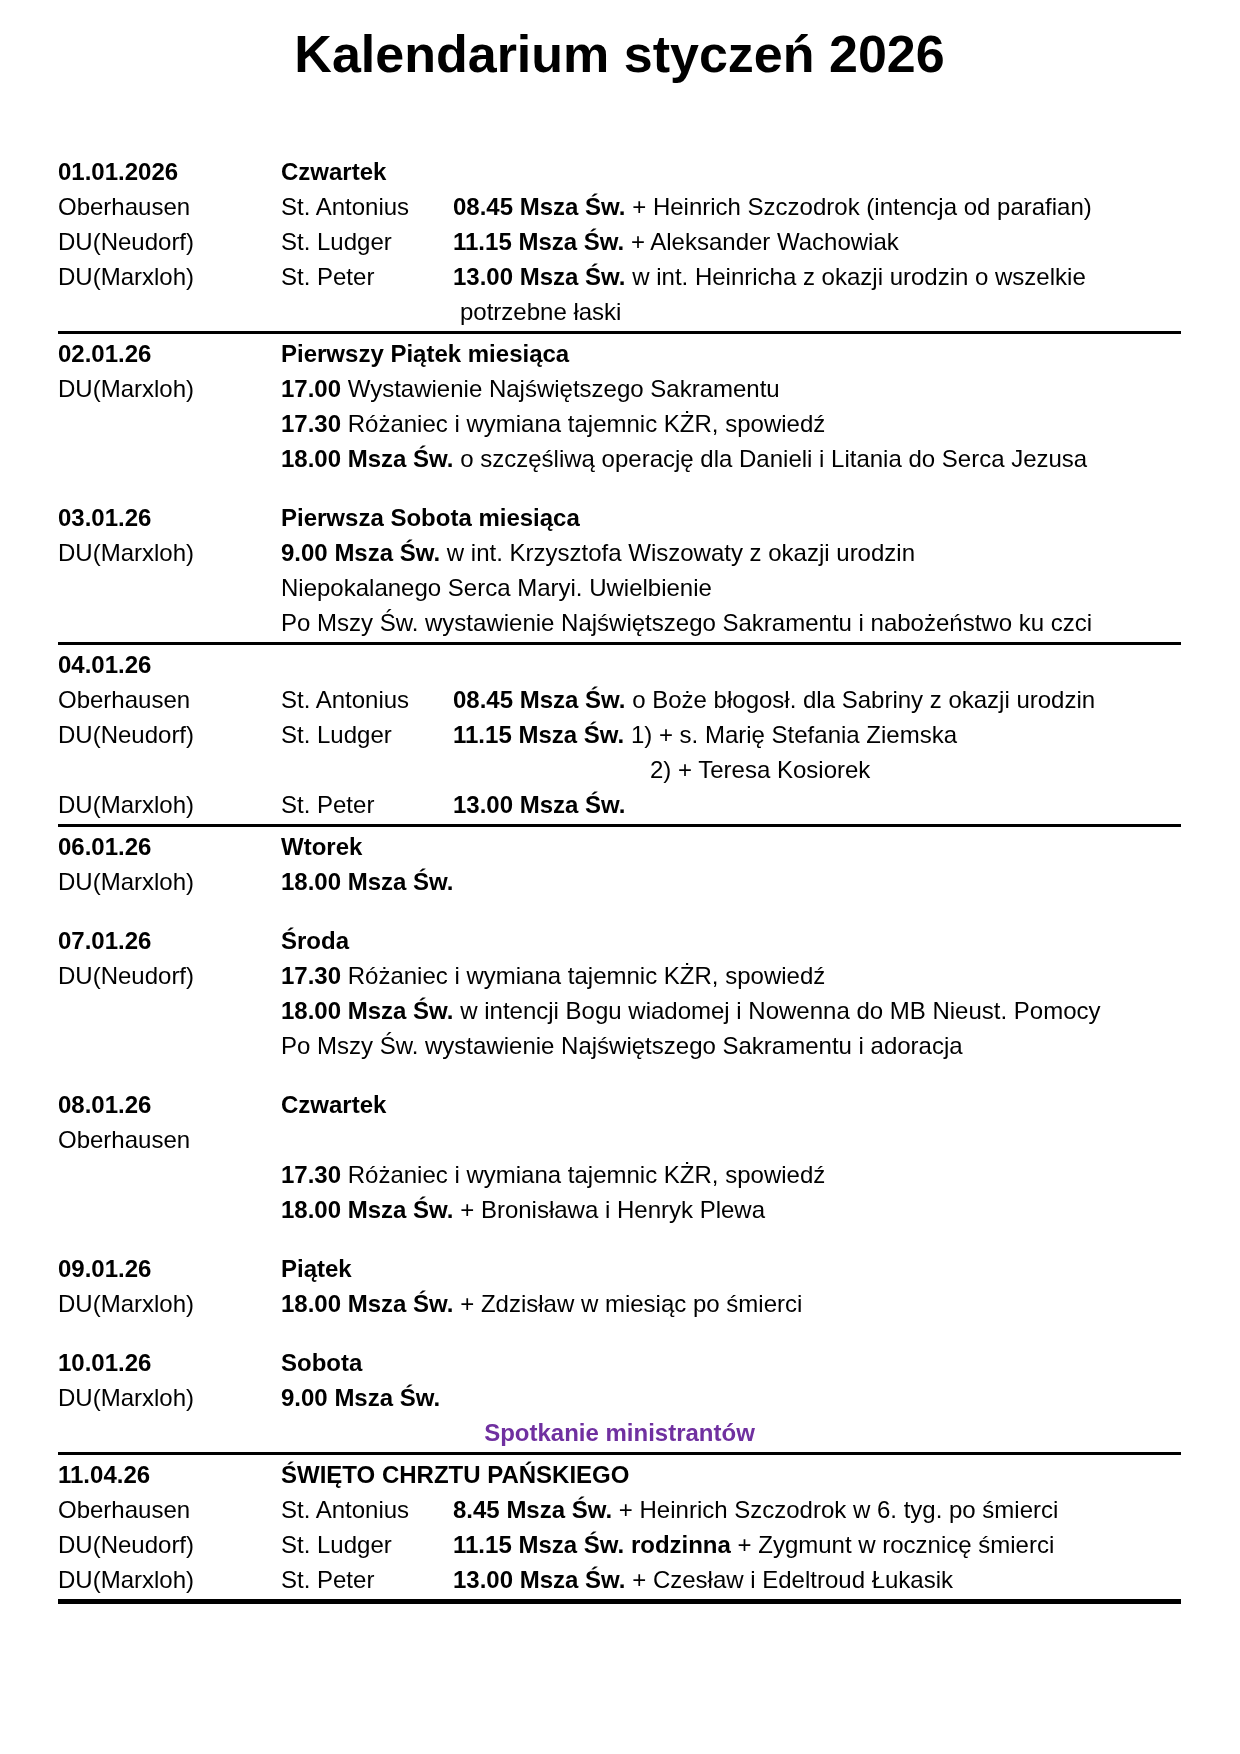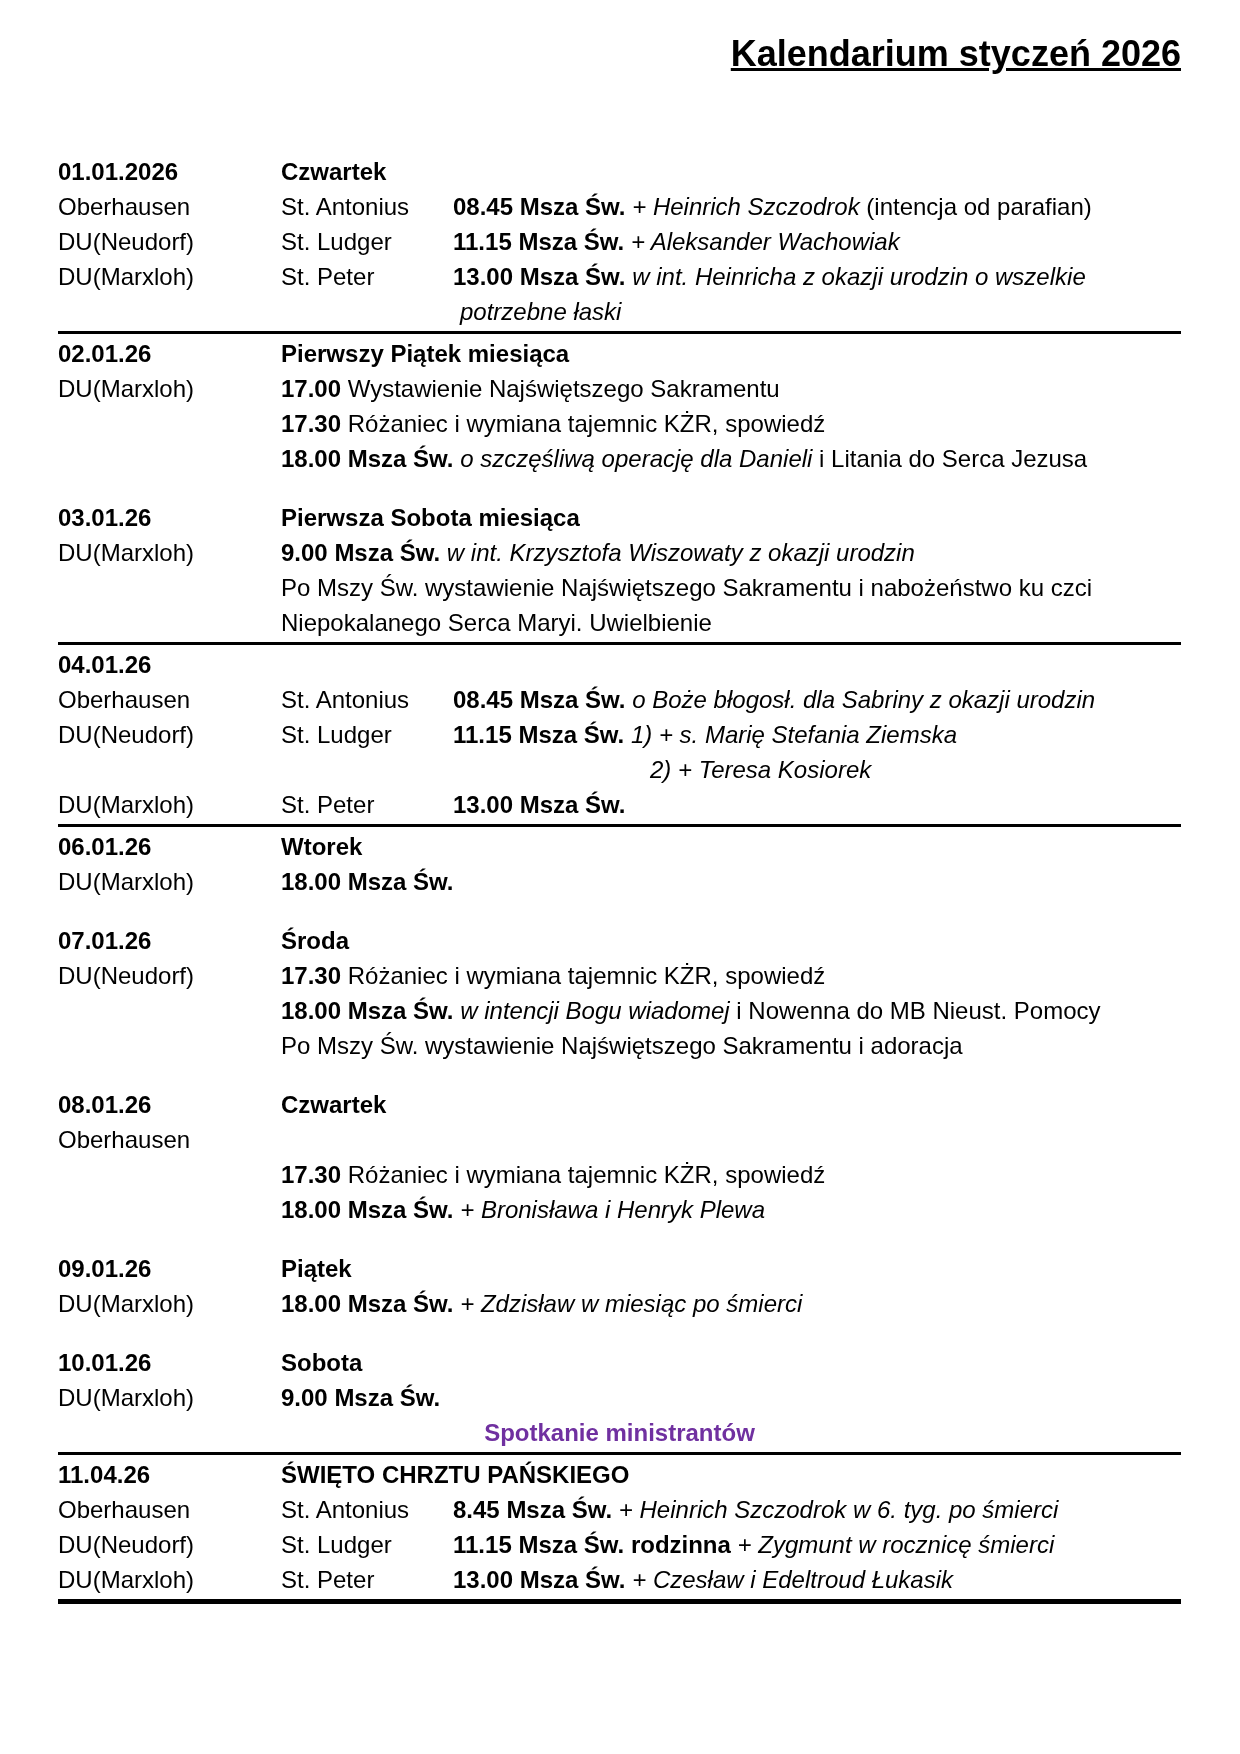--- a/index.html
+++ b/index.html
@@ -3,32 +3,31 @@
 <meta charset="utf-8">
 <style>
   html,body{margin:0;padding:0;}
   body{
     width:1240px;height:1754px;background:#ffffff;color:#000;
     font-family:"Liberation Sans","DejaVu Sans",sans-serif;
     font-size:24px;
   }
   .page{padding:30px 59px 0 58px;}
   .title{
-    font-size:36px;line-height:48px;font-weight:700;text-align:right;
+    font-size:52px;line-height:48px;font-weight:700;text-align:center;
     margin:0 0 76px 0;
-    text-decoration:underline;
   }
   .row{display:grid;grid-template-columns:223px 172px 1fr;line-height:35px;}
   .c1{grid-column:1;}
   .c2{grid-column:2;}
   .c3{grid-column:3;white-space:nowrap;}
   .c23{grid-column:2/4;white-space:nowrap;}
   .cfull{grid-column:1/4;text-align:center;}
   .b{font-weight:700;}
-  .i{font-style:italic;}
+  .i{}
   .entry{margin:0;}
   .entry.gap-after{margin-bottom:24px;}
   .rule{height:3px;background:#000;margin:2px 0;}
   .rule-thick{height:5px;}
 </style>
 </head>
 <body>
 
 <div class="page">
   <h1 class="title">Kalendarium styczeń 2026</h1>
@@ -81,25 +80,25 @@
         <div class="row">
           <div class="c1 b">03.01.26</div>
           <div class="c23 b">Pierwsza Sobota miesiąca</div>
         </div>
         <div class="row">
           <div class="c1">DU(Marxloh)</div>
           <div class="c23"><span class="b">9.00 Msza Św.</span><span class="i"> w int. Krzysztofa Wiszowaty z okazji urodzin</span></div>
         </div>
         <div class="row">
           <div class="c1"></div>
+          <div class="c23"><span class="">Niepokalanego Serca Maryi. Uwielbienie</span></div>
+        </div>
+        <div class="row">
+          <div class="c1"></div>
           <div class="c23"><span class="">Po Mszy Św. wystawienie Najświętszego Sakramentu i nabożeństwo ku czci</span></div>
-        </div>
-        <div class="row">
-          <div class="c1"></div>
-          <div class="c23"><span class="">Niepokalanego Serca Maryi. Uwielbienie</span></div>
         </div>
       </div>
       <div class="rule"></div>
       <div class="entry">
         <div class="row">
           <div class="c1 b">04.01.26</div>
         </div>
         <div class="row">
           <div class="c1">Oberhausen</div>
           <div class="c2">St. Antonius</div>

